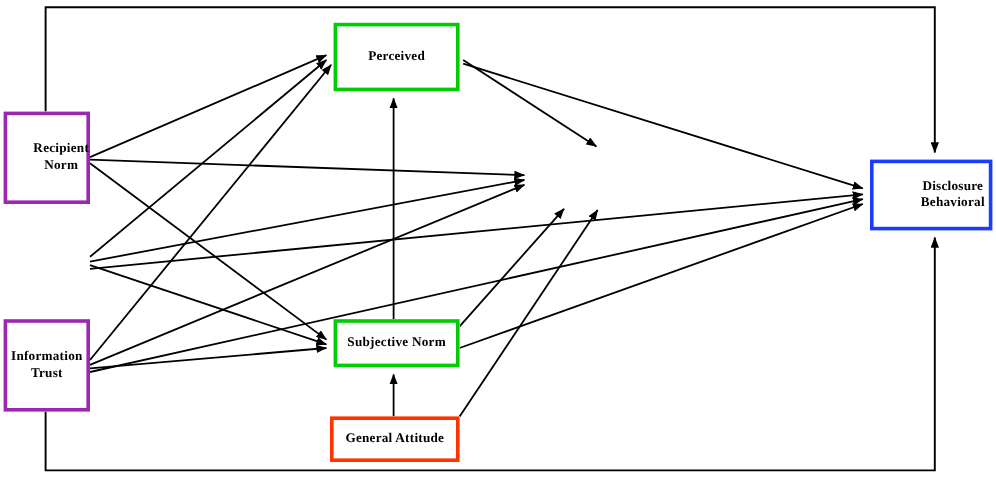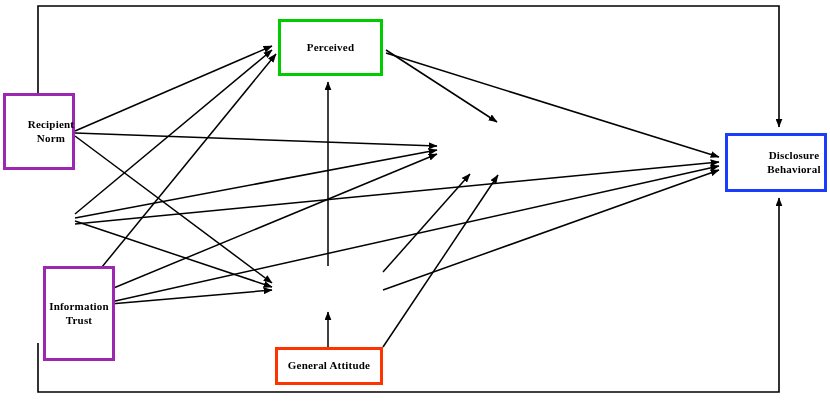--- a/index.html
+++ b/index.html
@@ -80,34 +80,39 @@
   </svg>
 
   <div class="node n-purple" style="left:3px;top:93px;width:72px;height:77px;padding-left:24px;">
     <span>
       <span>Recipient</span>
       <span>Norm</span>
     </span>
   </div>
 
 
-  <div class="node n-purple" style="left:3px;top:266px;width:72px;height:95px;margin-left:40px;">
+  <div class="node n-purple" style="left:3px;top:266px;width:72px;height:77px;">
     <span>
       <span>Information</span>
       <span>Trust</span>
     </span>
   </div>
 
   <div class="node n-green" style="left:278px;top:19px;width:105px;height:57px;">
     <span>
       <span>Perceived</span>
     </span>
   </div>
 
 
+  <div class="node n-green" style="left:278px;top:266px;width:105px;height:40px;">
+    <span>
+      <span>Subjective Norm</span>
+    </span>
+  </div>
 
   <div class="node n-red" style="left:275px;top:347px;width:108px;height:38px;align-items:center;">
     <span>
       <span>General Attitude</span>
     </span>
   </div>
 
   <div class="node n-blue" style="left:725px;top:133px;width:102px;height:59px;padding-left:36px;">
     <span>
       <span>Disclosure</span>

